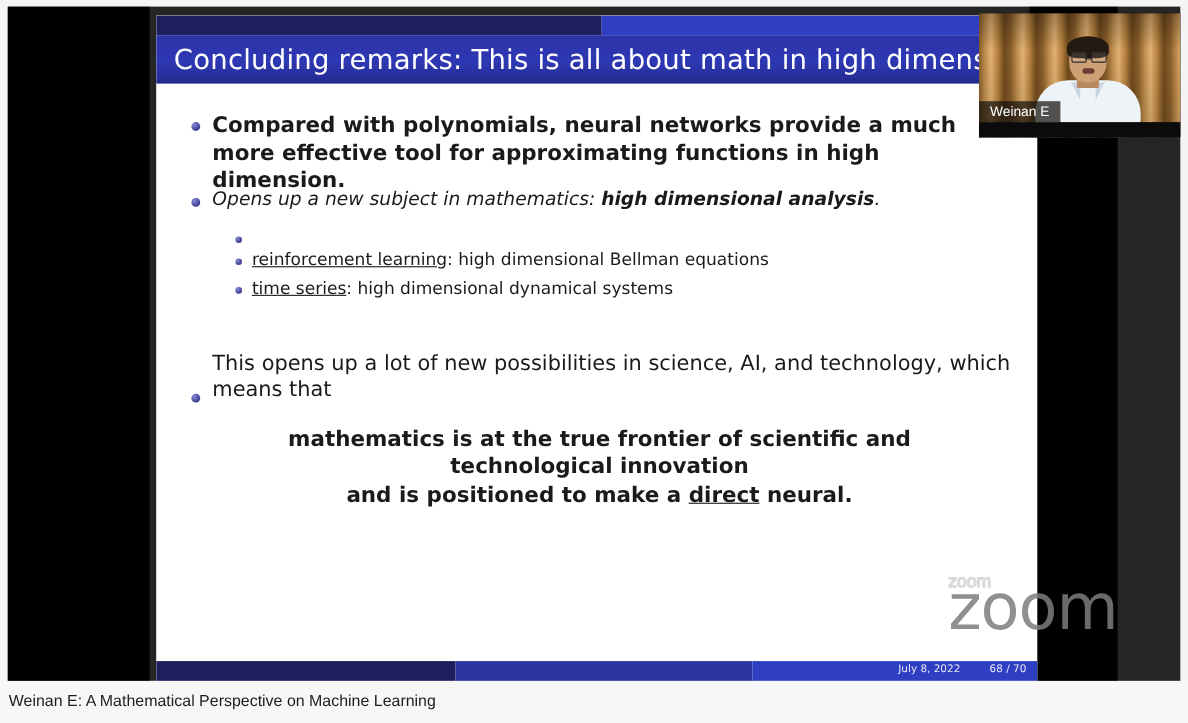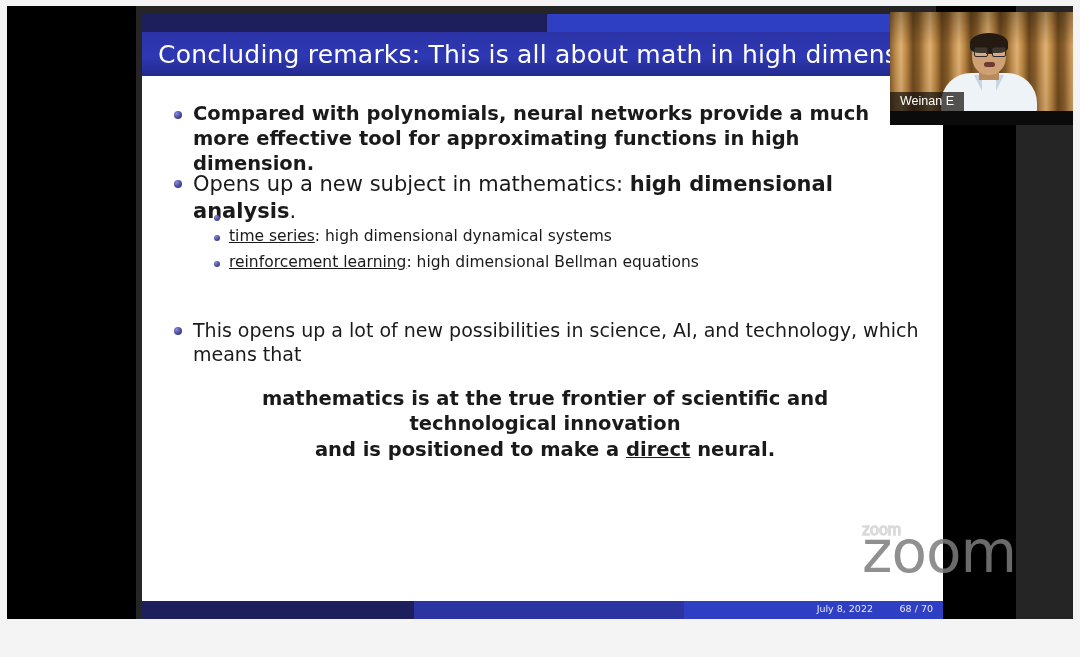--- a/index.html
+++ b/index.html
@@ -122,40 +122,40 @@
     font-family: "DejaVu Sans", sans-serif;
     line-height: 1.27;
   }
 
   
   #bullet-1 { left: 32px; top: 26px; width: 745px; }
   #bullet-1 .btext { font-size: 19.5px; font-weight: bold; }
 
   
   #bullet-2 { left: 32px; top: 95px; width: 745px; }
-  #bullet-2 .btext { font-size: 21px; font-weight: 400; }
+  #bullet-2 .btext { font-size: 17px; font-weight: 400; font-style: italic; }
   #bullet-2 .btext b { font-weight: bold; }
 
   
   #sub-list {
     position: absolute;
     left: 72px;
     top: 131px;
     width: 700px;
   }
   .sub-row {
     display: flex;
     align-items: flex-start;
     margin-bottom: 6px;
   }
   .sub-row .btext { font-size: 15.5px; font-weight: 400; }
   .sub-row .term { text-decoration: underline; }
 
   
-  #bullet-3 { left: 32px; top: 242px; width: 750px; }
+  #bullet-3 { left: 32px; top: 242px; width: 750px; align-items: flex-end; }
   #bullet-3 .btext { font-size: 19px; font-weight: 400; }
 
   
   #closing {
     position: absolute;
     left: 48px;
     top: 310px;
     width: 710px;
     text-align: center;
     font-family: "DejaVu Sans", sans-serif;
@@ -415,25 +415,25 @@
           <span class="dot"></span>
           <span class="btext"><span>Opens up a new subject in mathematics: </span><b>high dimensional analysis</b><span>.</span></span>
         </div>
 
         <div id="sub-list">
           <div class="sub-row">
             <span class="dot small"></span>
           </div>
           <div class="sub-row">
             <span class="dot small"></span>
-            <span class="btext"><span class="term">time series</span><span>: high dimensional dynamical systems</span></span>
+            <span class="btext"><span class="term">reinforcement learning</span><span>: high dimensional Bellman equations</span></span>
           </div>
           <div class="sub-row">
             <span class="dot small"></span>
-            <span class="btext"><span class="term">reinforcement learning</span><span>: high dimensional Bellman equations</span></span>
+            <span class="btext"><span class="term">time series</span><span>: high dimensional dynamical systems</span></span>
           </div>
         </div>
 
         <div class="bullet-row" id="bullet-3">
           <span class="dot"></span>
           <span class="btext">This opens up a lot of new possibilities in science, AI, and technology, which means that</span>
         </div>
 
         <div id="closing">
           <span>mathematics is at the true frontier of scientific and technological innovation</span><br>
@@ -474,14 +474,17 @@
         <div id="glasses-r"></div>
         <div id="glasses-bridge"></div>
         <div id="mouth"></div>
       </div>
       <div id="tile-bottom-bar"></div>
       <div id="speaker-name">Weinan E</div>
     </div>
 
   </div>
 
+  <div id="caption-bar">
+    <span id="caption-text">Weinan E: A Mathematical Perspective on Machine Learning</span>
+  </div>
 
 </div>
 
 </body></html>

